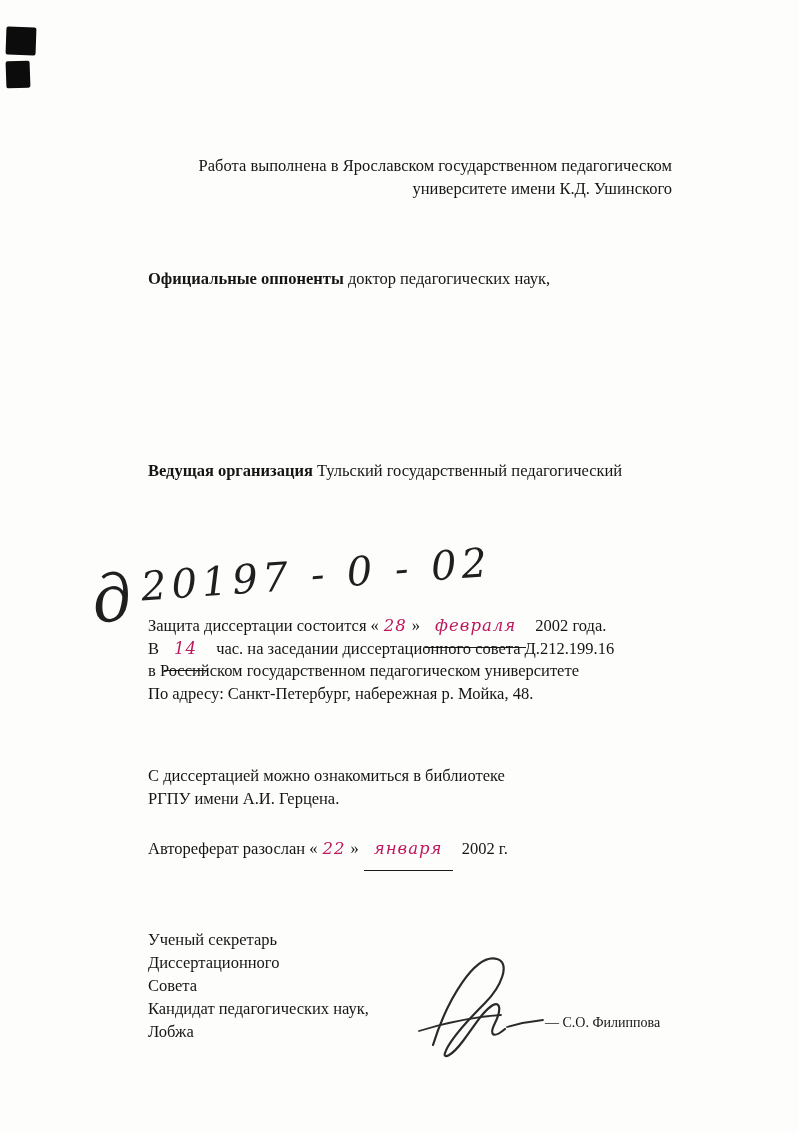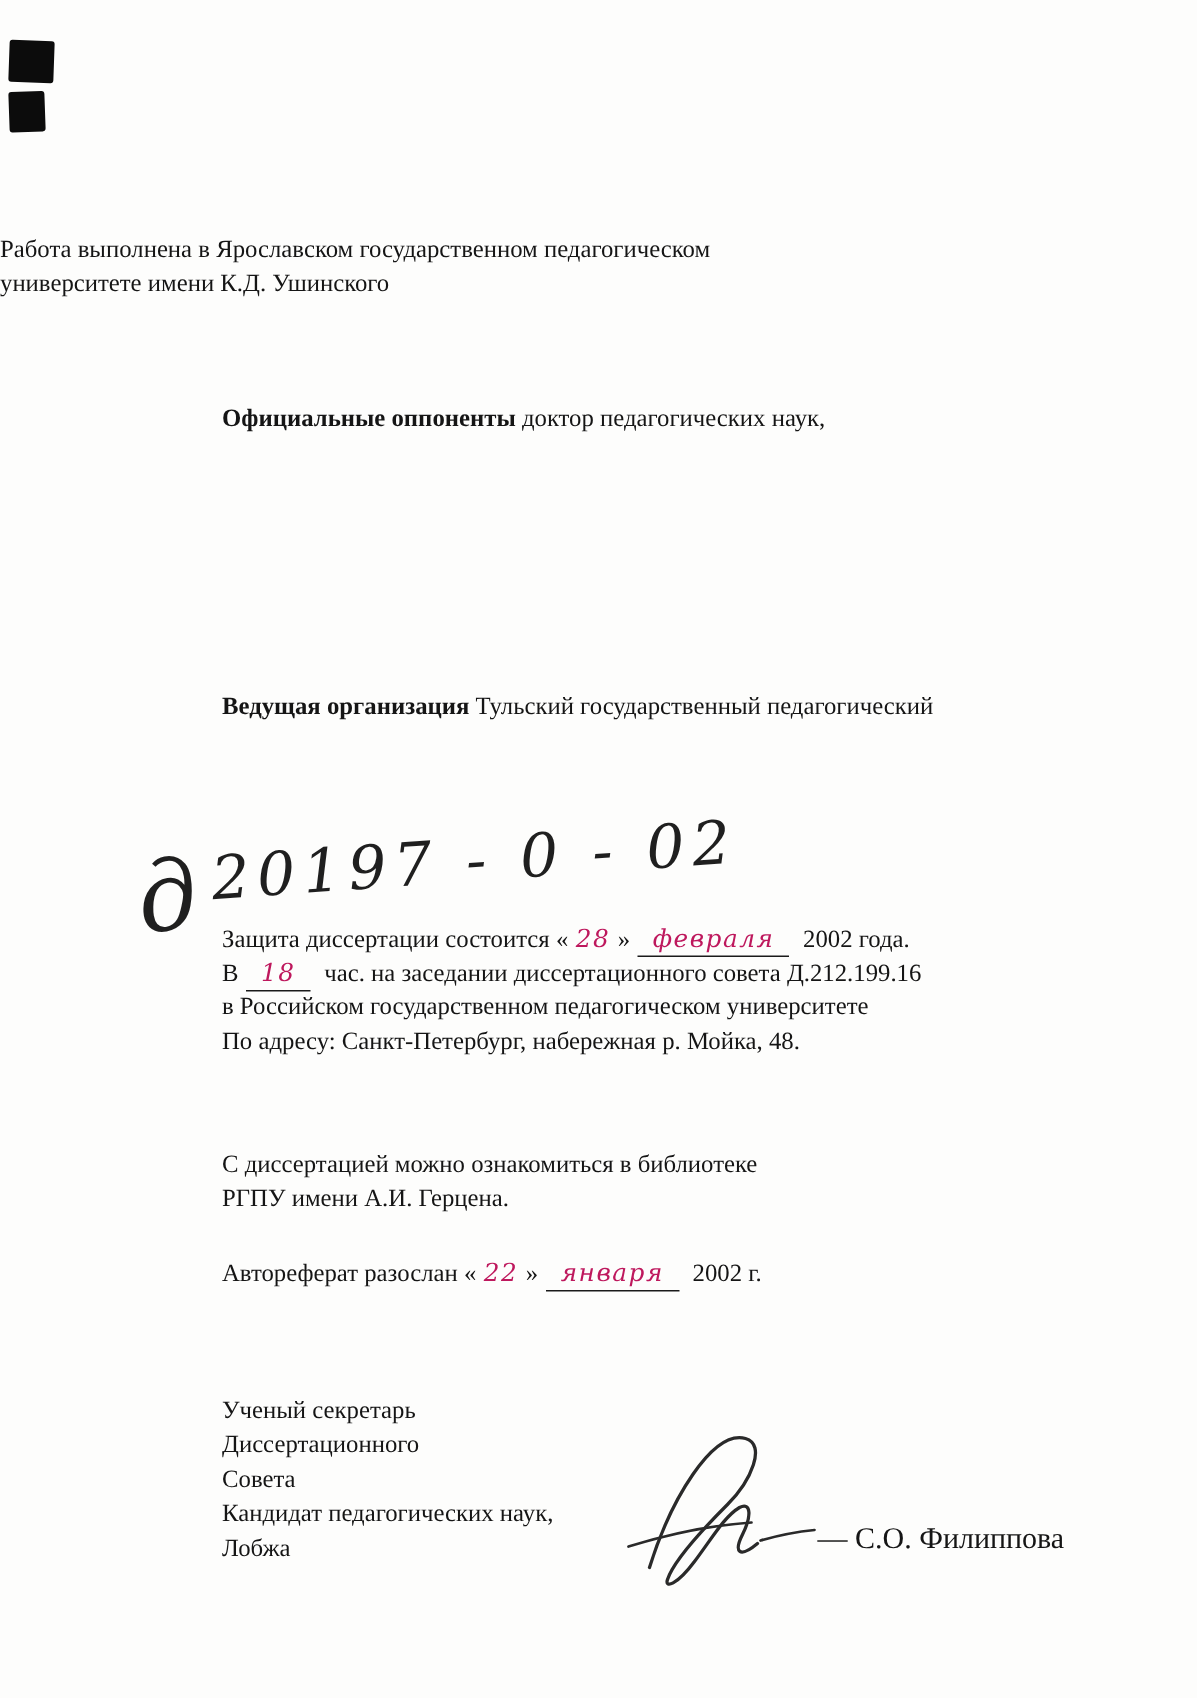--- a/index.html
+++ b/index.html
@@ -9,34 +9,34 @@
     font-family:"Liberation Serif", serif;
     color:#151515;
   }
   .page {
     position:relative;
     width:798px; height:1132px;
     background:#fdfdfc;
     overflow:hidden;
   }
   .txt { position:absolute; font-size:16.5px; line-height:22px; white-space:nowrap; }
-  .center { left:0; width:672px; text-align:left; }
+  .center { left:0; width:672px; text-align:right; }
   .bold { font-weight:bold; }
   .block { position:absolute; font-size:16.5px; line-height:22.5px; }
   .block div { white-space:nowrap; }
   .hand {
     font-family:"DejaVu Serif", serif;
     font-style:italic;
     color:#be185d;
     margin:0 5px;
     letter-spacing:1px;
   }
   .hand-underline {
     border-bottom:1.3px solid #1a1a1a;
-    padding:0 10px 2px 10px;
+    padding:0 10px 12px 10px;
   }
   .artifact {
     position:absolute;
     background:#0c0c0c;
   }
   .inv-number {
     position:absolute;
     font-family:"DejaVu Serif", serif;
     font-style:italic;
     color:#1f1f1f;
@@ -49,21 +49,21 @@
     font-size:64px;
     line-height:40px;
     transform:translateY(18px) rotate(-6deg);
     margin-right:10px;
     letter-spacing:0;
   }
   .inv-digits {
     font-size:40px;
     letter-spacing:5px;
   }
-  .sig-name { position:absolute; font-size:20px; white-space:nowrap; }
+  .sig-name { position:absolute; font-size:14px; white-space:nowrap; }
 </style>
 </head>
 <body>
 
 <div class="page">
 
   <div class="artifact" style="left:6px; top:27px; width:30px; height:28px; transform:rotate(2deg); border-radius:2px;"></div>
   <div class="artifact" style="left:6px; top:61px; width:24px; height:27px; transform:rotate(-2deg); border-radius:2px;"></div>
 
   <div class="txt center" style="top:155px;">Работа выполнена в Ярославском государственном педагогическом</div>
@@ -82,21 +82,21 @@
   <div class="inv-number" style="left:90px; top:548px;">
     <span class="inv-letter">д</span><span class="inv-digits">20197 - 0 - 02</span>
   </div>
 
   <div class="block" style="left:148px; top:615px;">
     <div>
       <span>Защита диссертации состоится «</span><span class="hand">28</span><span>»</span><span class="hand hand-underline">февраля</span>
       <span>2002 года.</span>
     </div>
     <div>
-      <span>В</span><span class="hand hand-underline">18</span>
+      <span>В</span><span class="hand hand-underline">14</span>
       <span>час. на заседании диссертационного совета Д.212.199.16</span>
     </div>
     <div>в Российском государственном педагогическом университете</div>
     <div>По адресу: Санкт-Петербург, набережная р. Мойка, 48.</div>
   </div>
 
   <div class="block" style="left:148px; top:765px;">
     <div>С диссертацией можно ознакомиться в библиотеке</div>
     <div>РГПУ имени А.И. Герцена.</div>
   </div>

